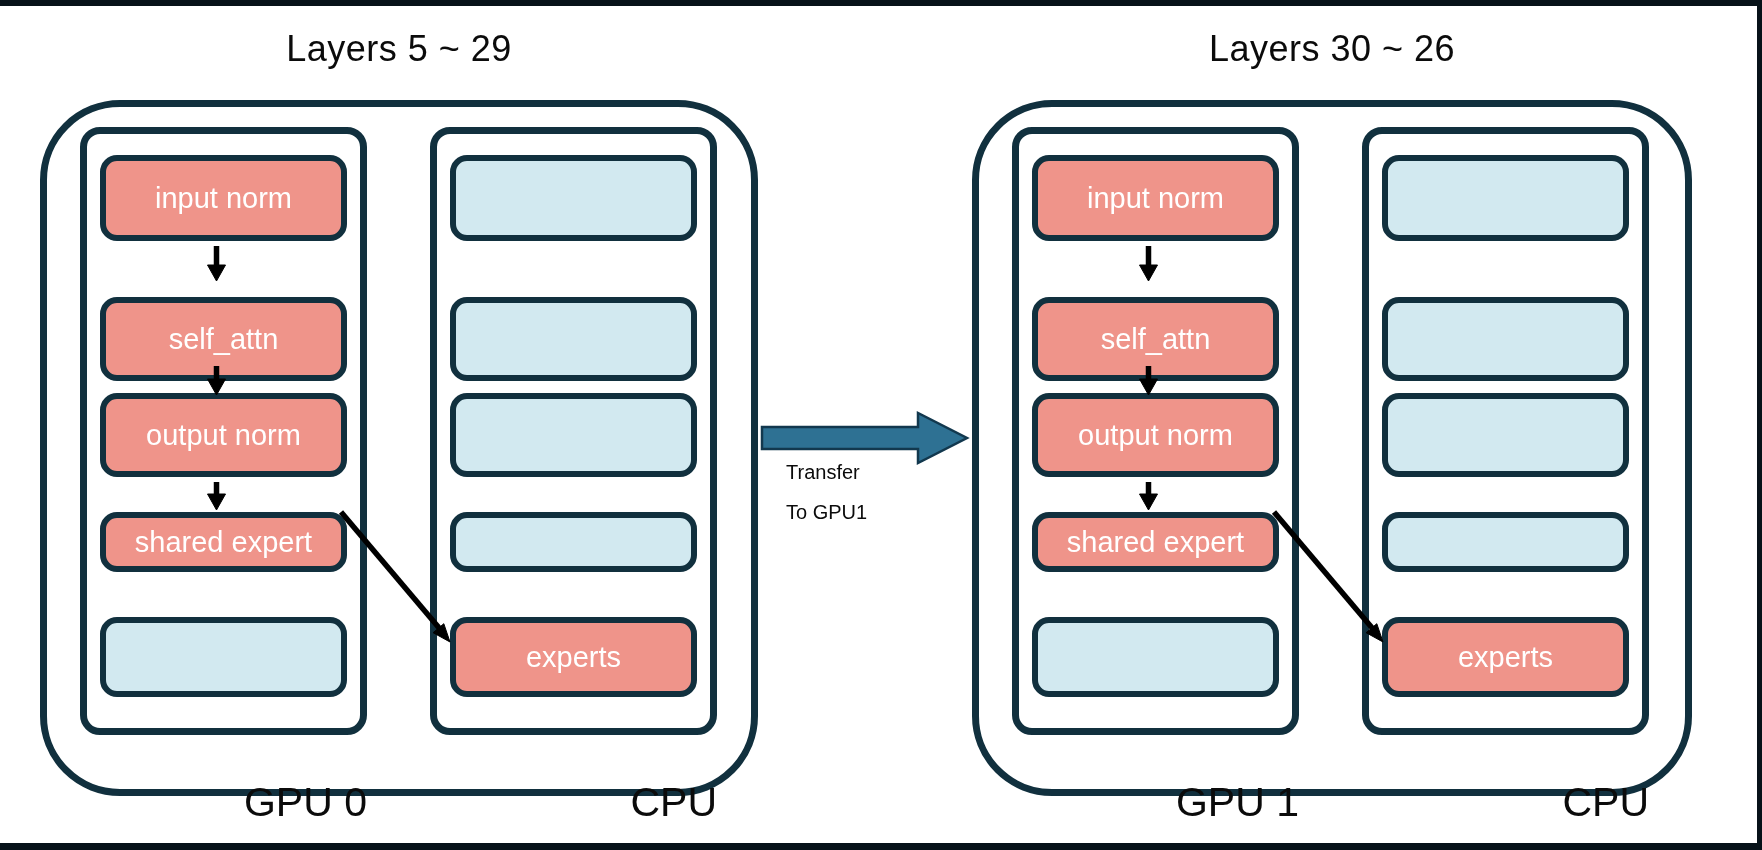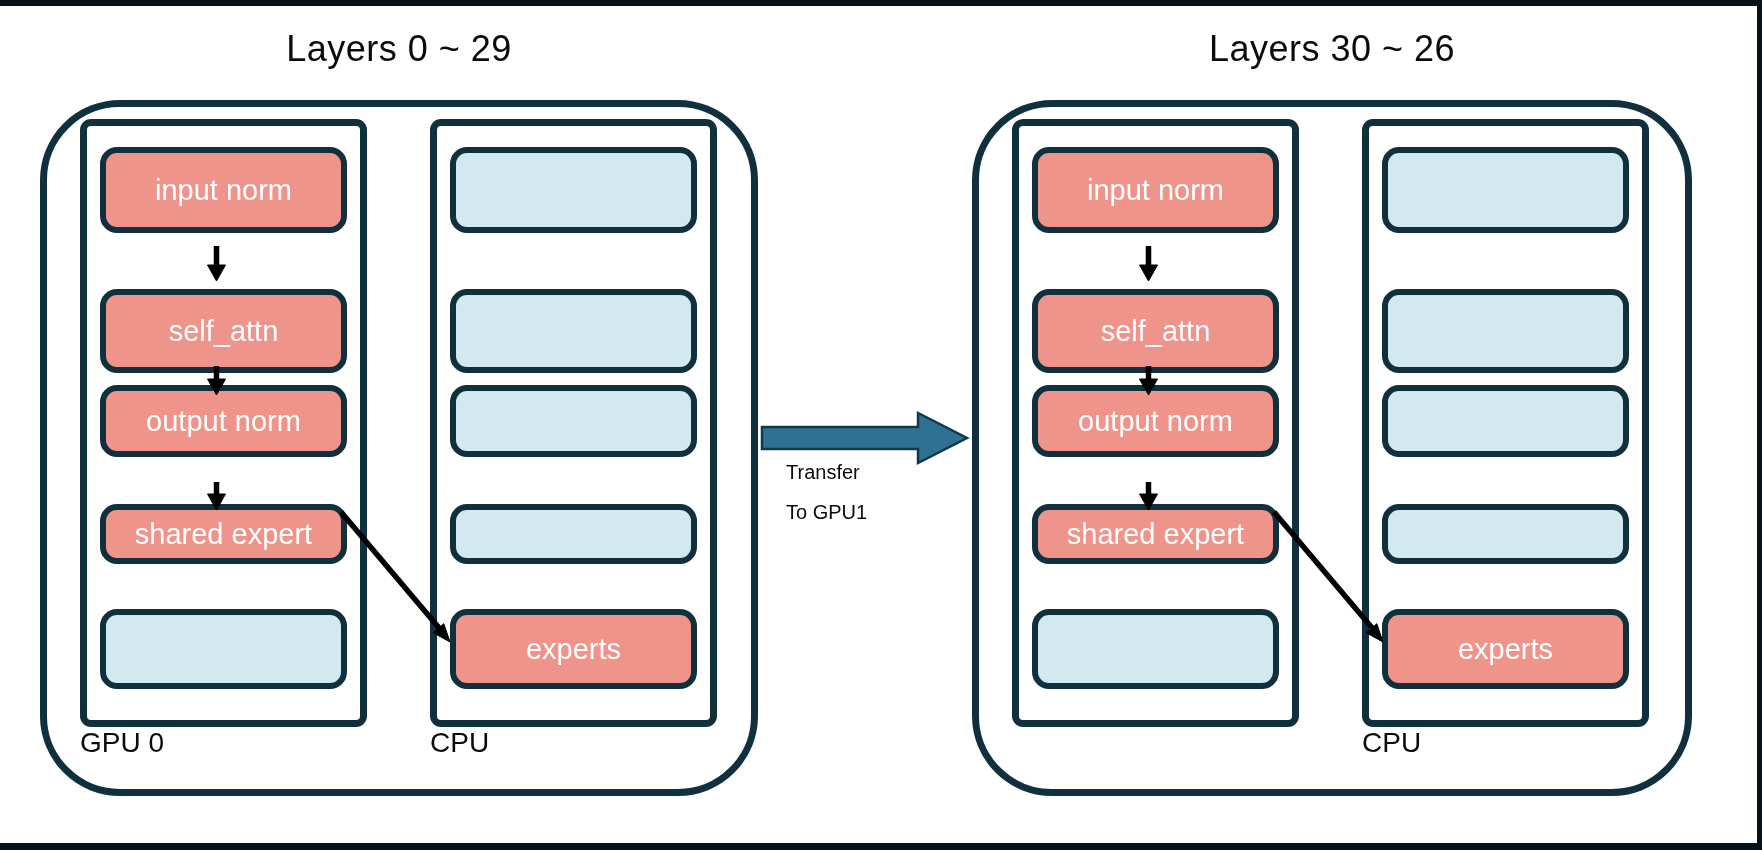--- a/index.html
+++ b/index.html
@@ -28,66 +28,66 @@
 
   .group{
     position:absolute;top:100px;height:696px;
     border:7px solid var(--outline);border-radius:80px;background:#ffffff;
     box-sizing:border-box;
   }
   .group-left{left:40px;width:718px;}
   .group-right{left:972px;width:720px;}
 
   .column{
-    position:absolute;top:12px;width:287px;height:608px;
-    border:7px solid var(--outline);border-radius:11px;background:#ffffff;
+    position:absolute;top:20px;width:287px;height:608px;
+    border:7px solid var(--outline);border-radius:20px;background:#ffffff;
     box-sizing:border-box;
   }
   .col-gpu{left:33px;}
   .col-cpu{left:383px;}
 
   .mbox{
     position:absolute;left:13px;width:247px;
     border:6px solid var(--outline);border-radius:17px;
     box-sizing:border-box;
     display:flex;align-items:center;justify-content:center;
     font-size:29px;color:#ffffff;white-space:nowrap;
   }
   .salmon{background:var(--module);}
   .blue{background:var(--placeholder);}
   .b0{top:21px;height:86px;}
   .b1{top:143px;height:84px;margin-top:20px;}
-  .b2{top:259px;height:72px;}
+  .b2{top:259px;height:84px;}
   .b3{top:378px;height:60px;}
   .b4{top:483px;height:80px;}
 
   .col-label{
-    position:absolute;top:620px;width:287px;height:48px;
-    text-align:left;font-size:28px;color:var(--ink);
+    position:absolute;top:672px;width:287px;height:48px;
+    text-align:right;font-size:41px;color:var(--ink);
   }
   .col-label.label-gpu{left:33px;}
   .col-label.label-cpu{left:383px;}
 
   .overlay{position:absolute;left:0;top:0;width:1762px;height:850px;pointer-events:none;}
 
   .transfer-label{
     position:absolute;left:786px;top:452px;
     font-size:20px;line-height:40px;color:var(--ink);
   }
 </style>
 </head>
 <body>
 
 <div class="stage">
 
   <div class="frame-top"></div>
   <div class="frame-bottom"></div>
   <div class="frame-right"></div>
 
-  <div class="title title-left">Layers 0 ~ 29</div>
+  <div class="title title-left">Layers 5 ~ 29</div>
   <div class="title title-right">Layers 30 ~ 26</div>
 
   <div class="group group-left">
     <div class="column col-gpu">
       <div class="mbox salmon b0">
           <span>input norm</span>
         </div>
       <div class="mbox salmon b1">
           <span>self_attn</span>
         </div>
@@ -130,20 +130,21 @@
     </div>
     <div class="column col-cpu">
       <div class="mbox blue b0"></div>
       <div class="mbox blue b1"></div>
       <div class="mbox blue b2"></div>
       <div class="mbox blue b3"></div>
       <div class="mbox salmon b4">
           <span>experts</span>
         </div>
     </div>
+    <div class="col-label label-gpu">GPU 1</div>
     <div class="col-label label-cpu">CPU</div>
   </div>
 
   <svg class="overlay" viewBox="0 0 1762 850" xmlns="http://www.w3.org/2000/svg">
 
     <g stroke="#000000" fill="#000000">
       <line x1="216.5" y1="246" x2="216.5" y2="267" stroke-width="5.5"></line>
       <polygon points="207.5,265 225.5,265 216.5,281" stroke-width="1"></polygon>
       <line x1="216.5" y1="366" x2="216.5" y2="381" stroke-width="5.5"></line>
       <polygon points="207.5,379 225.5,379 216.5,395" stroke-width="1"></polygon>

